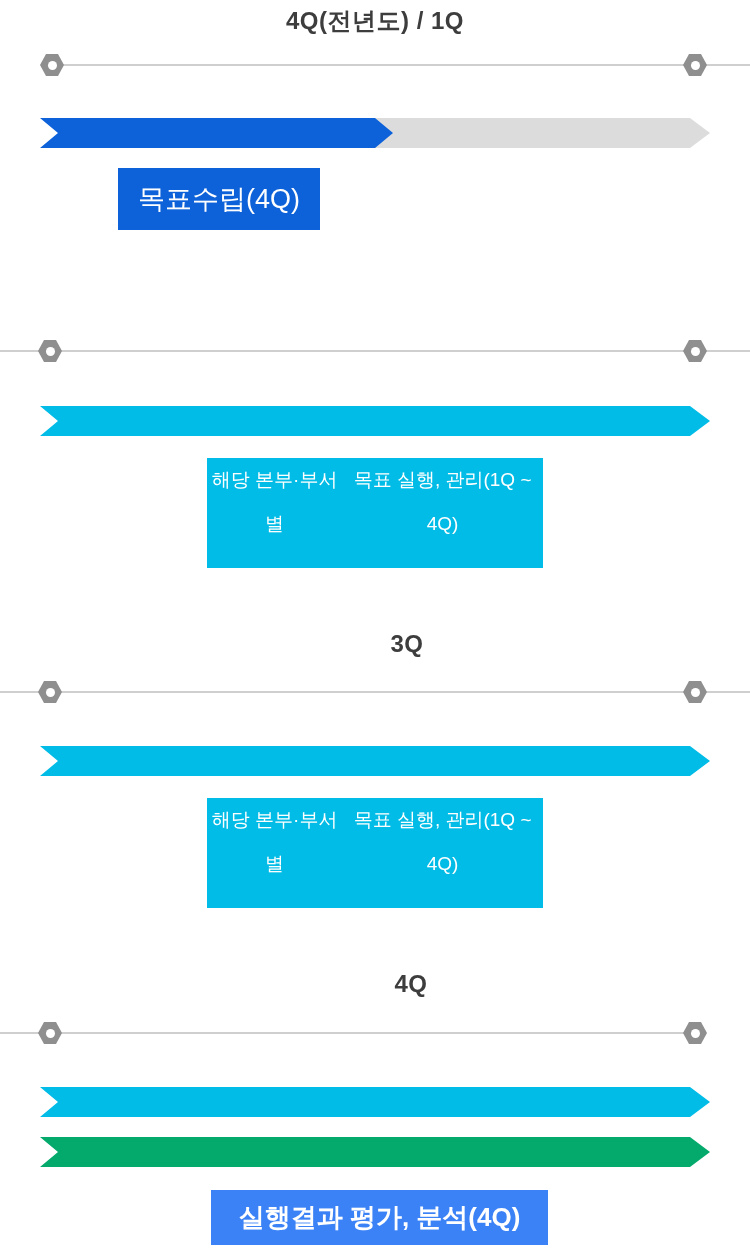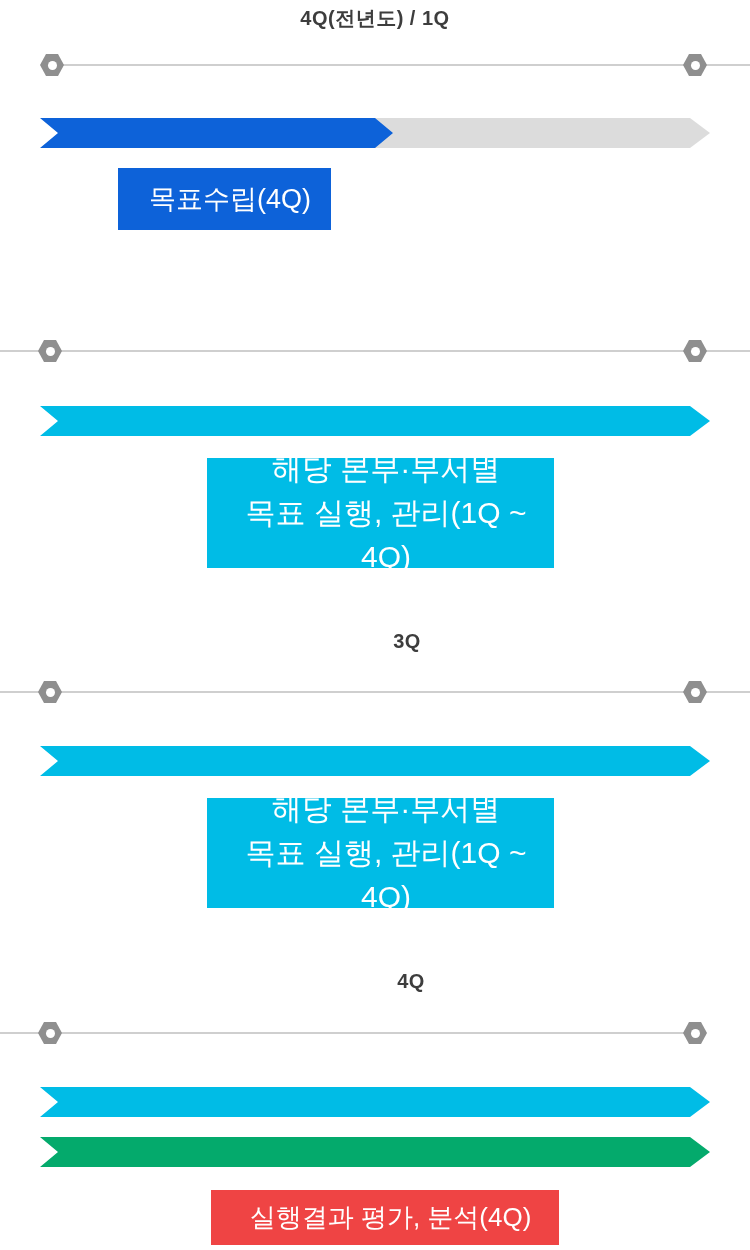--- a/index.html
+++ b/index.html
@@ -12,21 +12,21 @@
     font-family: "Liberation Sans", sans-serif;
   }
 
   
   .phase-title {
     position: absolute;
     left: 0;
     width: 100%;
     text-align: center;
     color: #3d3d3d;
-    font-size: 20px;
+    font-size: 24px;
     font-weight: 600;
     letter-spacing: 0.5px;
   }
   .t1 { top: 5px; }
   .t2 { top: 290px; }
   .t3 { top: 630px; padding-left: 32px; }
   .t4 { top: 970px; padding-left: 36px; }
 
   
   .track-line {
@@ -81,39 +81,38 @@
   .a3-cyan  { left: 40px;  top: 746px;  width: 670px; background: #00bce6; }
   .a4-cyan  { left: 40px;  top: 1087px; width: 670px; background: #00bce6; }
   .a4-green { left: 40px;  top: 1137px; width: 670px; background: #04aa6c; }
 
   
   .label-box {
     position: absolute;
     color: #ffffff;
     text-align: center;
     font-weight: 500;
-    padding-left: 11px;
   }
   .b1 {
     left: 118px; top: 168px; width: 202px; height: 62px;
     background: #0d62d9;
     font-size: 27px; line-height: 62px;
   }
   .b2, .b3 {
     left: 207px; width: 336px; height: 110px;
     background: #00bce6;
-    font-size: 30px; line-height: 44px;
-    display: flex; flex-direction: column; justify-content: center;
+    font-size: 19px; line-height: 44px;
+    display: flex; flex-direction: row; justify-content: center;
   }
   .b2 { top: 458px; }
   .b3 { top: 798px; }
   .b4 {
     left: 211px; top: 1190px; width: 337px; height: 55px;
-    background: #ef4444;
-    font-size: 26px; line-height: 55px;
+    background: #3b82f6;
+    font-size: 26px; line-height: 55px; font-weight: bold;
   }
 </style>
 </head>
 <body>
 
 <div class="canvas">
 
   <div class="phase-title t1">4Q(전년도) / 1Q</div>
   <div class="track-line l1"></div>
   <div class="hex h1l">

